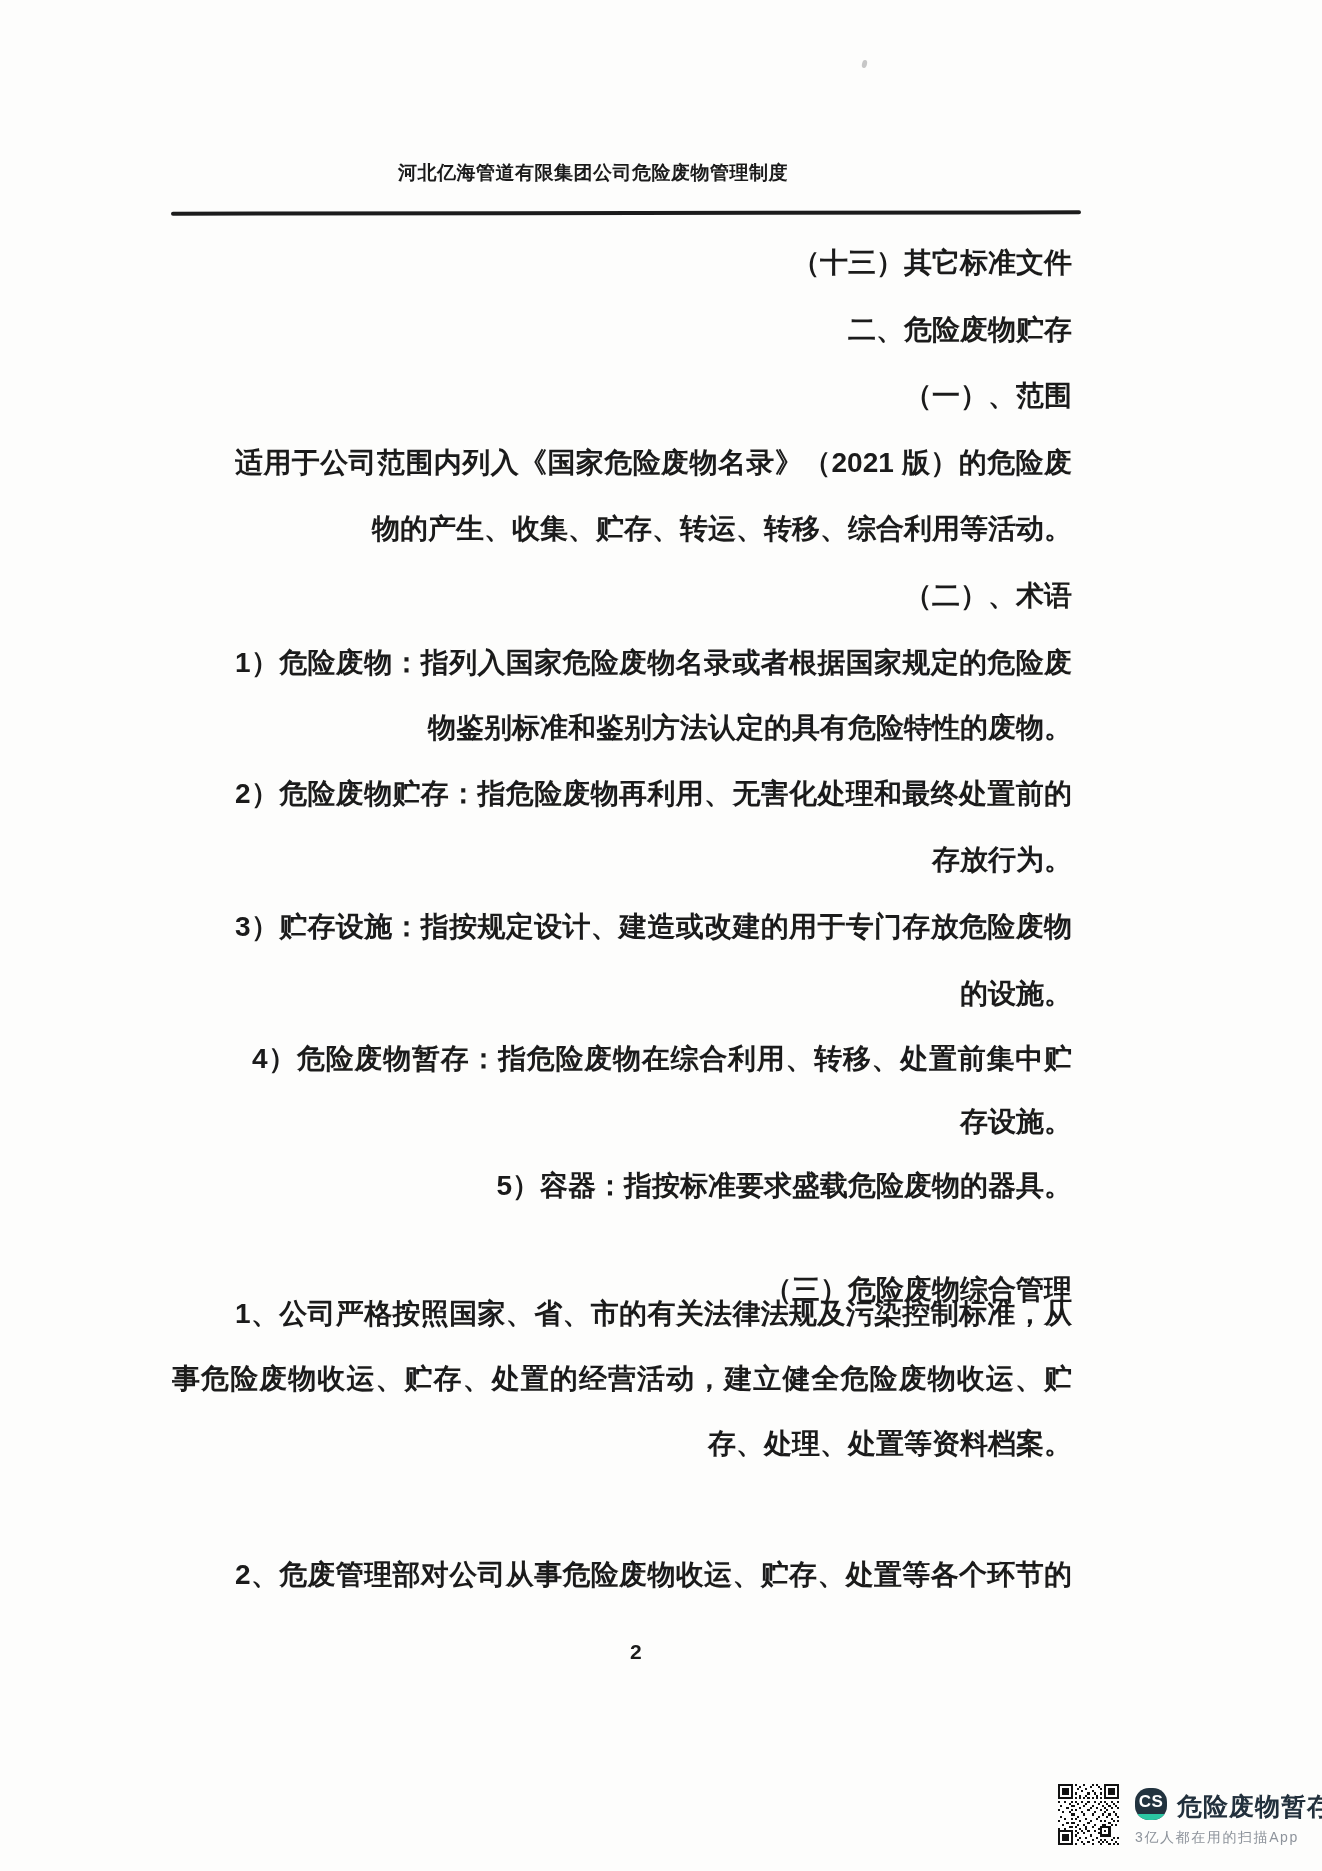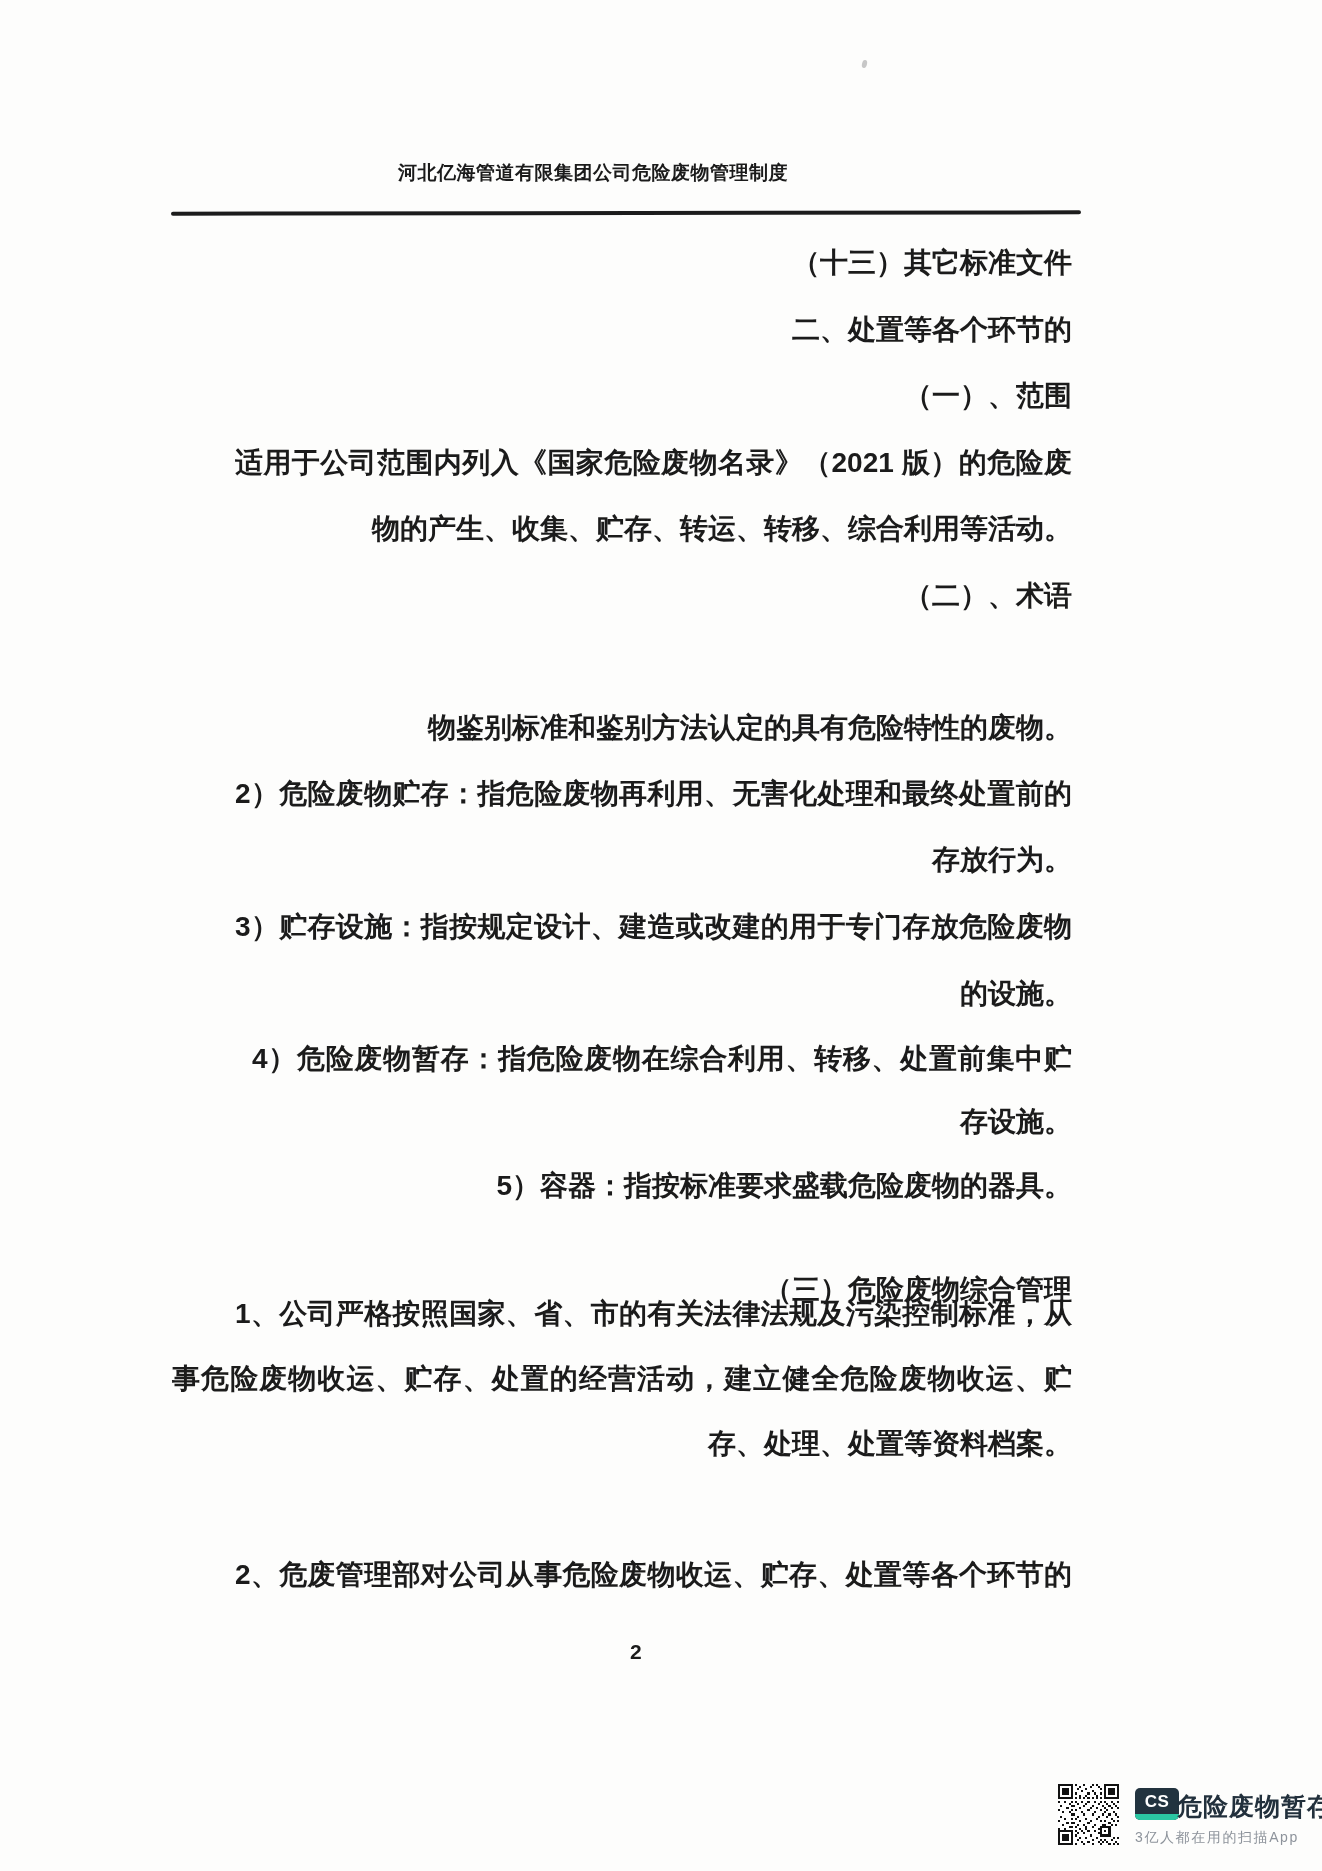--- a/index.html
+++ b/index.html
@@ -59,22 +59,22 @@
     position:absolute;
     top:1640px;left:630px;
     font-size:21px;
     font-weight:700;
   }
   
   .watermark{position:absolute;top:1780px;left:1050px;width:272px;height:80px;}
   .qr{position:absolute;top:4px;left:8px;width:61px;height:61px;}
   .cs-badge{
     position:absolute;top:8px;left:85px;
-    width:44px;height:32px;
-    border-radius:5px;
+    width:32px;height:32px;
+    border-radius:14px;
     background:#22333f;
     overflow:hidden;
   }
   .cs-badge .strip{
     position:absolute;bottom:0;left:0;
     width:100%;height:6px;
     background:#2bc7a3;
   }
   .cs-badge .cs-text{
     position:absolute;top:1px;left:0;
@@ -105,25 +105,26 @@
 </head>
 <body>
 
 <div class="page">
 
   <div class="header-title">河北亿海管道有限集团公司危险废物管理制度</div>
   <div class="header-rule"></div>
   <div class="noise-mark"></div>
 
   <div class="ln" style="top:241px">（十三）其它标准文件</div>
-  <div class="ln" style="top:308px">二、处置等各个环节的</div>
+  <div class="ln" style="top:308px">二、危险废物贮存</div>
   <div class="ln i1" style="top:374px">（一）、范围</div>
   <div class="ln j i1" style="top:441px">适用于公司范围内列入《国家危险废物名录》（2021 版）的危险废</div>
   <div class="ln" style="top:507px">物的产生、收集、贮存、转运、转移、综合利用等活动。</div>
   <div class="ln i1" style="top:574px">（二）、术语</div>
+  <div class="ln j i1" style="top:641px">1）危险废物：指列入国家危险废物名录或者根据国家规定的危险废</div>
   <div class="ln" style="top:706px">物鉴别标准和鉴别方法认定的具有危险特性的废物。</div>
   <div class="ln j i1" style="top:772px">2）危险废物贮存：指危险废物再利用、无害化处理和最终处置前的</div>
   <div class="ln" style="top:838px">存放行为。</div>
   <div class="ln j i1" style="top:905px">3）贮存设施：指按规定设计、建造或改建的用于专门存放危险废物</div>
   <div class="ln" style="top:972px">的设施。</div>
   <div class="ln j i2" style="top:1037px">4）危险废物暂存：指危险废物在综合利用、转移、处置前集中贮</div>
   <div class="ln" style="top:1100px">存设施。</div>
   <div class="ln i1" style="top:1164px">5）容器：指按标准要求盛载危险废物的器具。</div>
   <div class="ln i1" style="top:1268px">（三）危险废物综合管理</div>
   <div class="ln j i1" style="top:1292px">1、公司严格按照国家、省、市的有关法律法规及污染控制标准，从</div>

